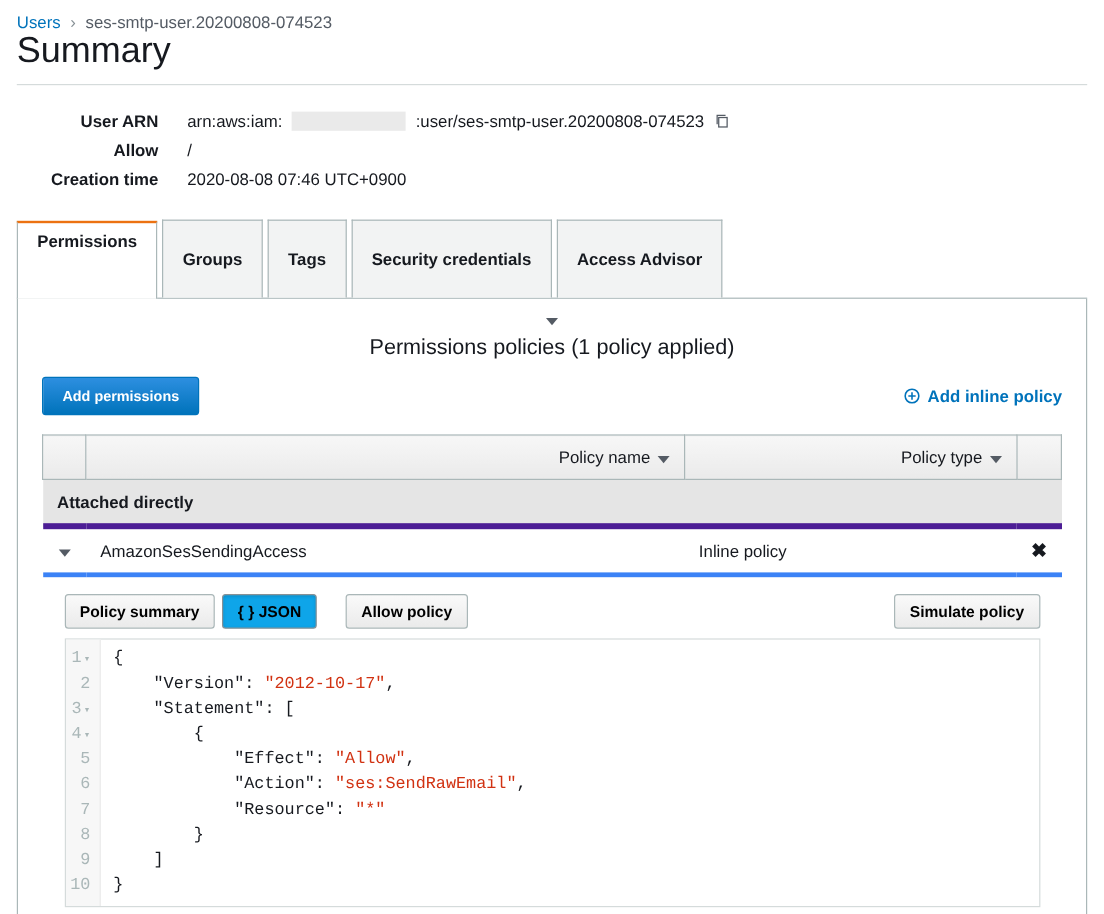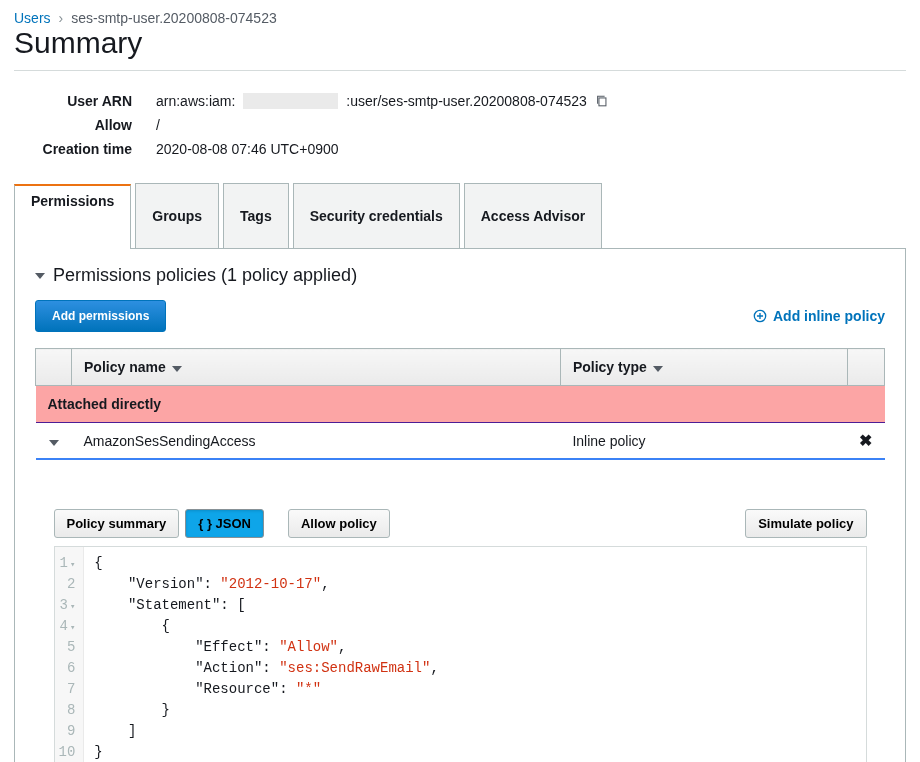--- a/index.html
+++ b/index.html
@@ -22,41 +22,41 @@
 .detail-value { color: #16191f; display: flex; align-items: center; gap: 8px; }
 .redacted { display: inline-block; width: 95px; height: 16px; background: #eaeaea; vertical-align: middle; }
 .copy-icon { width: 14px; height: 14px; stroke: #545b64; fill: none; cursor: pointer; }
 
 .tabs { display: flex; border-bottom: 1px solid #aab7b8; }
 .tab { padding: 24px 16px; background: #f2f3f3; border: 1px solid #aab7b8; border-bottom: none; margin-right: 4px; font-size: 14px; font-weight: 700; color: #16191f; cursor: pointer; }
 .tab.active { background: #fff; border-top: 2px solid #ec7211; position: relative; top: 1px; padding-top: 7px; }
 
 .tab-content { border: 1px solid #aab7b8; border-top: none; padding: 16px 20px 20px 20px; }
 
-.section-header { display: flex; align-items: center; gap: 8px; font-size: 18px; margin-bottom: 14px; }
+.section-header { display: flex; align-items: center; gap: 8px; font-size: 18px; margin-bottom: 14px; flex-direction: column; }
 .caret { width: 0; height: 0; border-left: 5px solid transparent; border-right: 5px solid transparent; border-top: 6px solid #545b64; }
 
 .actions-row { display: flex; justify-content: space-between; align-items: center; margin-bottom: 16px; }
 .btn-primary { background: linear-gradient(#2d8fe0,#0073bb); border: 1px solid #0073bb; color: #fff; font-weight: 700; padding: 8px 16px; border-radius: 3px; cursor: pointer; font-size: 12px; }
 .inline-link { color: #0073bb; font-weight: 700; display: flex; align-items: center; gap: 6px; cursor: pointer; text-align: center; }
 .plus-icon { width: 14px; height: 14px; }
 
 .policy-table { width: 100%; border-collapse: collapse; }
-.policy-table th { background: linear-gradient(#f7f7f7,#eaeaea); border: 1px solid #aab7b8; text-align: left; padding: 10px 12px; font-weight: 700; font-size: 14px; }
+.policy-table th { background: linear-gradient(#f7f7f7,#eaeaea); border: 1px solid #aab7b8; text-align: right; padding: 10px 12px; font-weight: 400; font-size: 14px; }
 .policy-table th .sort-caret { margin-left: 6px; }
-.category-row td { padding: 10px 12px; font-weight: 700; border-bottom: 1px solid #4c1d95; background: #fca5a5; }
-.policy-row td { padding: 8px 12px; border-bottom: 2px solid #3b82f6; vertical-align: middle; }
+.category-row td { padding: 10px 12px; font-weight: 700; border-bottom: 5px solid #4c1d95; background: #e5e5e5; }
+.policy-row td { padding: 8px 12px; border-bottom: 4px solid #3b82f6; vertical-align: middle; }
 .expand-col { width: 36px; text-align: center; }
 .remove-col { width: 36px; text-align: center; }
 .x-icon { font-weight: 700; cursor: pointer; font-size: 16px; }
 
 .policy-detail { padding: 14px 18px 4px 18px; }
 .detail-actions { display: flex; gap: 6px; margin-bottom: 8px; }
 .detail-actions .spacer { flex: 1; }
-.btn-small { background: linear-gradient(#fafafa,#eaeaea); border: 1px solid #aab7b8; border-radius: 3px; padding: 6px 12px; font-size: 13px; font-weight: 700; cursor: pointer; margin-top: 35px; }
+.btn-small { background: linear-gradient(#fafafa,#eaeaea); border: 1px solid #aab7b8; border-radius: 3px; padding: 6px 12px; font-size: 13px; font-weight: 700; cursor: pointer; }
 .btn-small.active { background: #0ea5e9; border-color: #879196; box-shadow: inset 0 1px 3px rgba(0,0,0,0.15); }
 
 .editor { border: 1px solid #d5dbdb; display: flex; font-family: "Courier New", monospace; font-size: 14px; line-height: 1.5; background: #fff; }
 .gutter { background: #f7f7f7; color: #aab7b8; text-align: right; padding: 6px 8px 6px 4px; border-right: 1px solid #eaeaea; user-select: none; }
 .gutter div { height: 21px; }
 .gutter .fold::after { content: "▾"; font-size: 9px; color: #aab7b8; margin-left: 2px; }
 .code { padding: 6px 10px; white-space: pre; color: #16191f; }
 .code .k { color: #16191f; }
 .code .s { color: #d13212; }
 </style>

